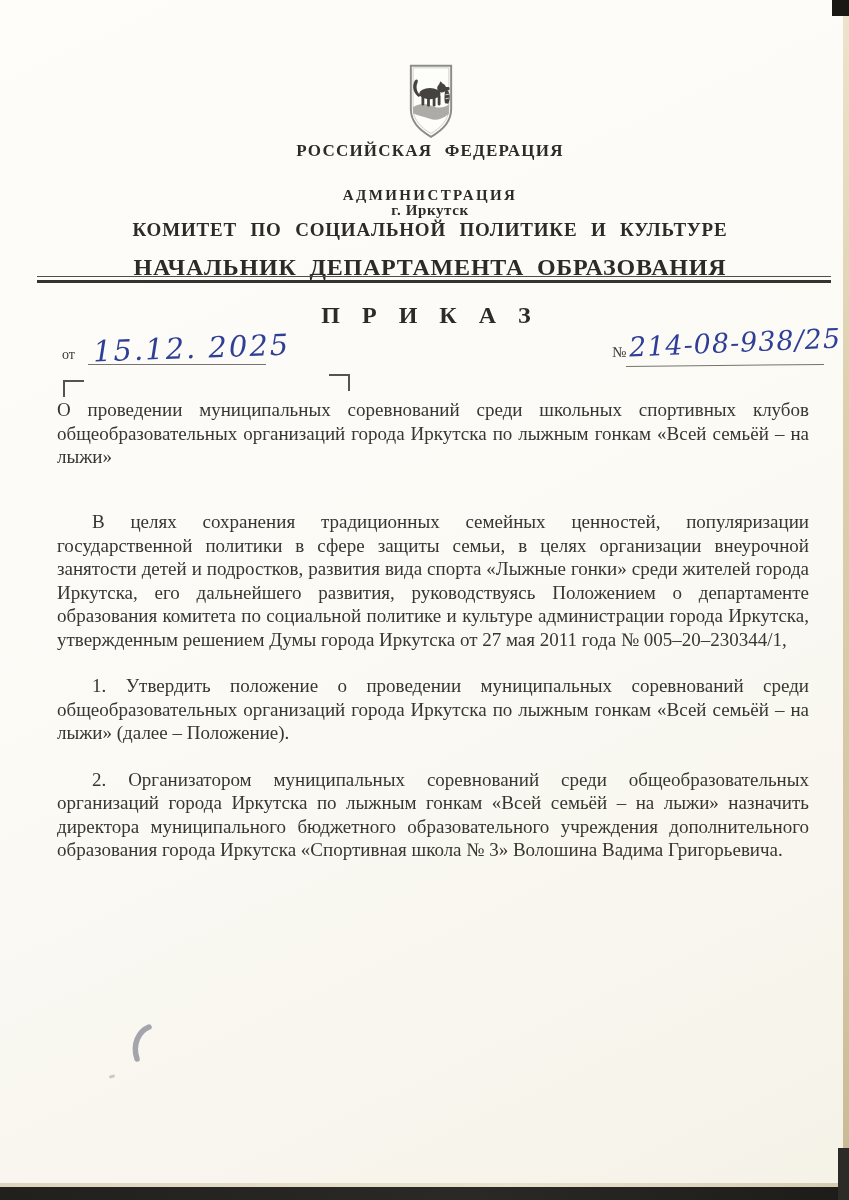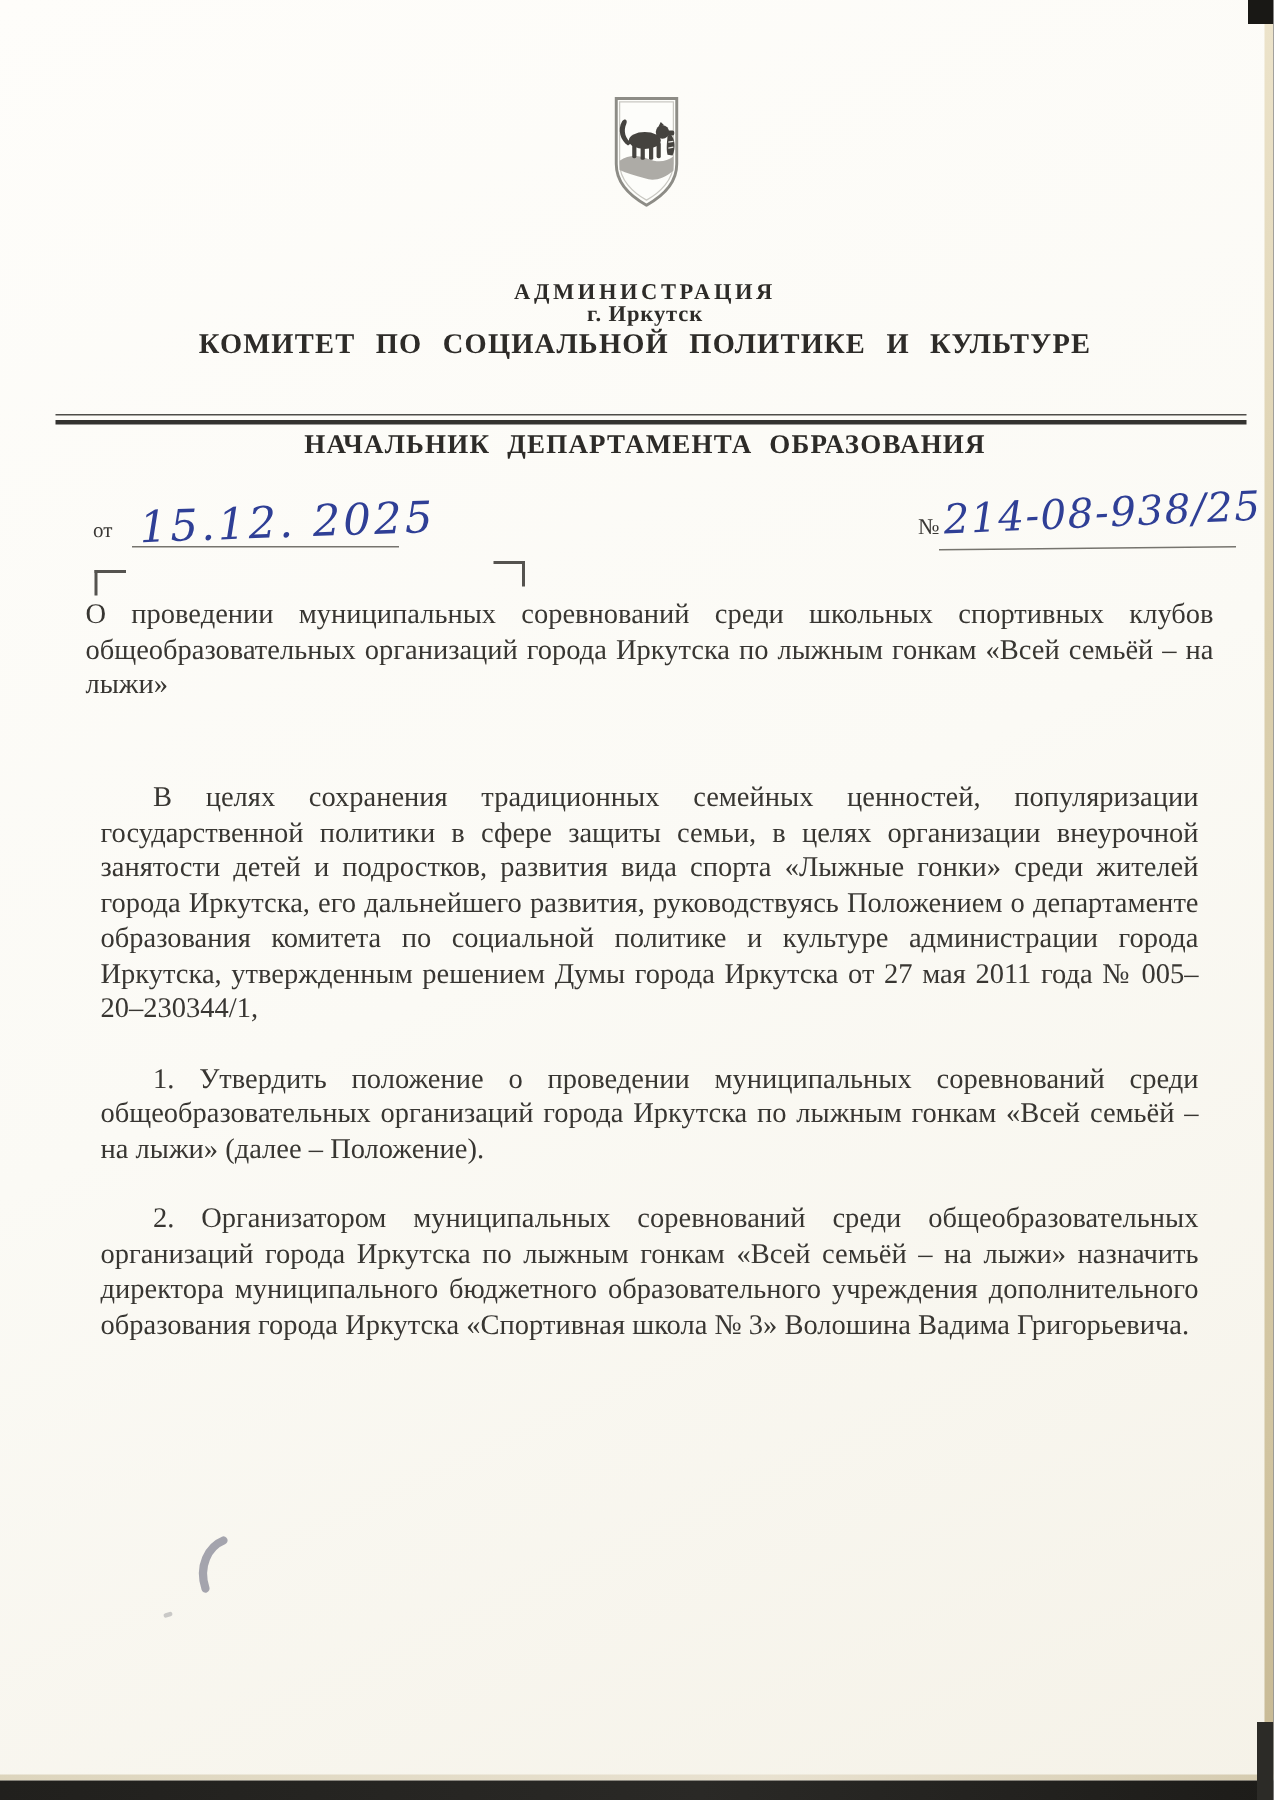--- a/index.html
+++ b/index.html
@@ -20,21 +20,21 @@
   .corner-br{position:absolute;right:0;bottom:0;width:11px;height:52px;background:#2c2b27;}
   .pen-speck{position:absolute;left:109px;top:1075px;width:6px;height:3px;border-radius:2px;
     background:rgba(115,115,122,.35);transform:rotate(-15deg);}
   
   .hdr{position:absolute;left:28px;width:804px;text-align:center;font-weight:bold;color:#2d2b28;}
   .emblem{position:absolute;left:403px;top:62px;width:56px;height:79px;}
   .t-country{top:141px;font-size:17px;letter-spacing:1.2px;word-spacing:7px;}
   .t-city{top:161px;font-size:15px;letter-spacing:.6px;margin-top:41px;}
   .t-admin{top:187px;font-size:15px;letter-spacing:2.4px;}
   .t-committee{top:219px;font-size:19px;letter-spacing:.8px;word-spacing:8px;}
-  .t-depthead{top:254px;font-size:18px;letter-spacing:.8px;word-spacing:6px;margin-top:32px;}
+  .t-depthead{top:254px;font-size:24px;letter-spacing:.8px;word-spacing:6px;}
   .rule-double{position:absolute;left:37px;top:276px;width:794px;height:3px;
     border-top:1.5px solid #4e4d49;border-bottom:3px solid #343330;}
   .t-title{top:302px;font-size:24px;letter-spacing:8px;font-weight:bold;}
   
   .lbl{position:absolute;font-size:14px;color:#3a3835;}
   .lbl-date{left:62px;top:347px;}
   .lbl-num{left:612px;top:344px;font-size:15px;}
   .handwriting{position:absolute;font-family:"DejaVu Serif",serif;font-style:italic;
     color:#2f3f96;white-space:nowrap;}
   .hw-date{left:93px;top:331px;font-size:29px;letter-spacing:2px;transform:rotate(-2deg);}
@@ -43,21 +43,21 @@
   .ul-date{left:88px;top:364px;width:178px;}
   .ul-num{left:626px;top:365px;width:198px;transform:rotate(-.6deg);}
   .bracket{position:absolute;width:19px;height:15px;}
   .bracket-l{left:63px;top:380px;border-left:2px solid #55534f;border-top:2px solid #55534f;}
   .bracket-r{left:329px;top:374px;border-right:2px solid #55534f;border-top:2px solid #55534f;}
   
   .subject{position:absolute;left:57px;top:398px;width:752px;
     font-size:19px;line-height:23.5px;text-align:justify;color:#383632;}
   .doc-body{position:absolute;left:57px;top:510px;width:752px;
     font-size:19px;line-height:23.5px;text-align:justify;color:#383632;}
-  .doc-body p{margin:10px;text-indent:35px;}
+  .doc-body p{margin:0;text-indent:35px;}
   .doc-body p.spaced{margin-top:23px;}
   .decree{letter-spacing:1px;}
   
   .pen-stroke{position:absolute;left:118px;top:1020px;}
 </style>
 </head>
 <body>
 
 <div class="page">
 
@@ -75,25 +75,27 @@
       <rect x="33" y="60" width="5" height="17" rx="2"></rect>
       <rect x="43" y="62" width="5" height="17" rx="2"></rect>
       <rect x="53" y="62" width="5" height="17" rx="2"></rect>
       <rect x="62" y="58" width="5" height="19" rx="2"></rect>
       <path d="M79 49 C84 55 85 65 81 74 L75 73 C73 64 75 55 75 50 Z"></path>
     </g>
     <line x1="76" y1="58" x2="82" y2="57" stroke="#e8e8e4" stroke-width="1.5"></line>
     <line x1="76" y1="65" x2="82" y2="64" stroke="#e8e8e4" stroke-width="1.5"></line>
   </svg>
 
+  <div class="hdr t-country">РОССИЙСКАЯ ФЕДЕРАЦИЯ</div>
   <div class="hdr t-city">г. Иркутск</div>
   <div class="hdr t-committee">КОМИТЕТ ПО СОЦИАЛЬНОЙ ПОЛИТИКЕ И КУЛЬТУРЕ</div>
   <div class="hdr t-admin">АДМИНИСТРАЦИЯ</div>
   <div class="hdr t-depthead">НАЧАЛЬНИК ДЕПАРТАМЕНТА ОБРАЗОВАНИЯ</div>
   <div class="rule-double"></div>
+  <div class="hdr t-title">П Р И К А З</div>
 
   <span class="lbl lbl-date">от</span>
   <span class="handwriting hw-date">15.12. 2025</span>
   <div class="uline ul-date"></div>
   <span class="lbl lbl-num">№</span>
   <span class="handwriting hw-num">214-08-938/25</span>
   <div class="uline ul-num"></div>
 
   <div class="bracket bracket-l"></div>
   <div class="bracket bracket-r"></div>

